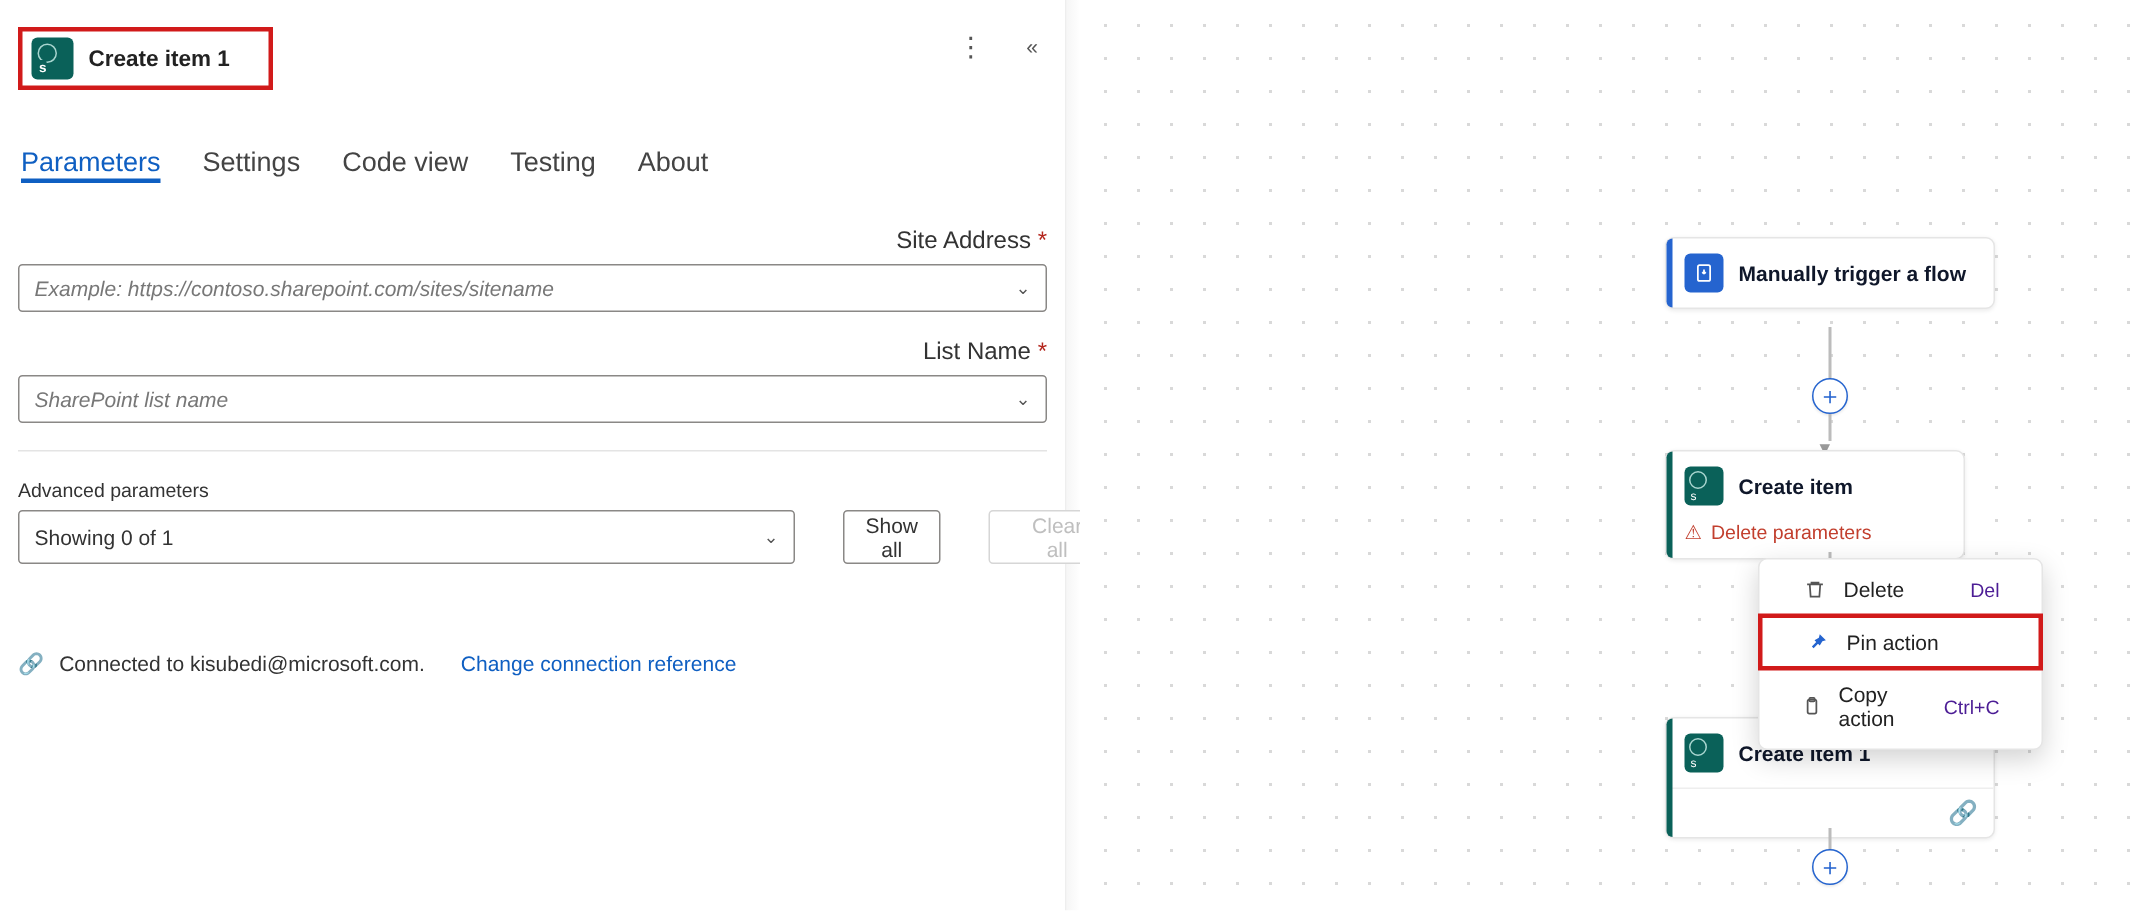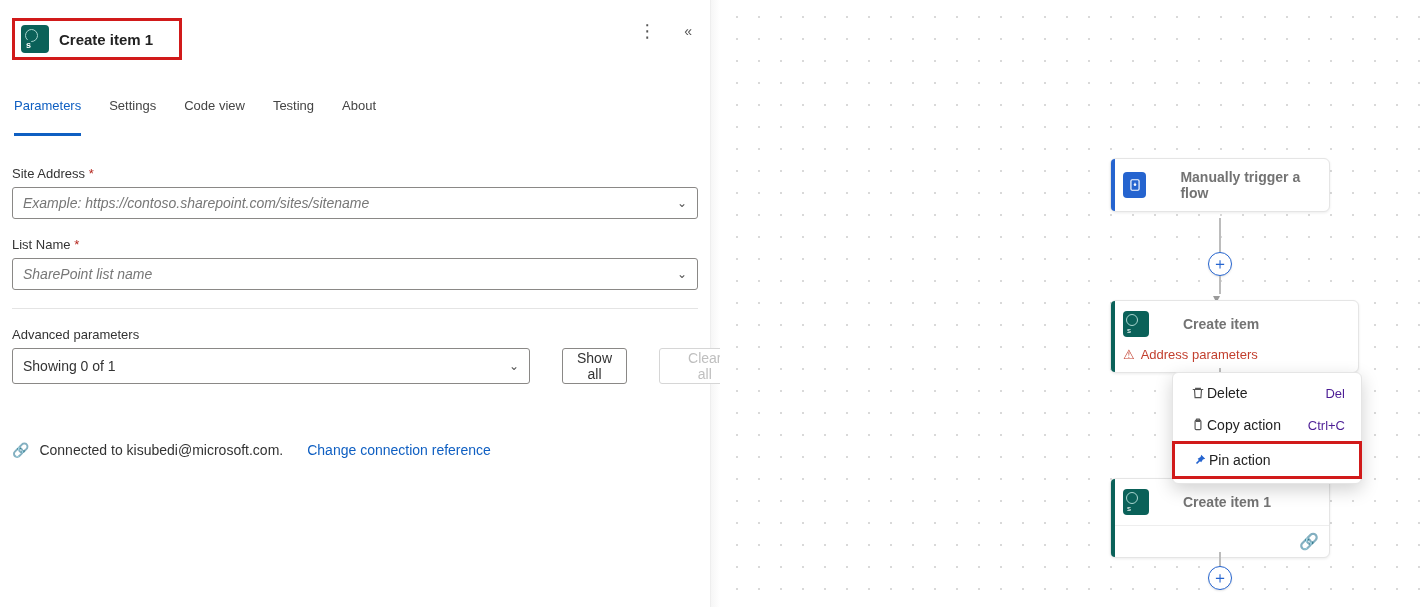--- a/index.html
+++ b/index.html
@@ -5,24 +5,24 @@
   * { box-sizing: border-box; margin: 0; padding: 0; font-family: "Segoe UI", -apple-system, sans-serif; }
   body { display: flex; width: 1423px; height: 607px; background: #fff; overflow: hidden; }
   .panel-left { width: 710px; height: 100%; position: relative; padding: 18px 12px 0 12px; }
   .header-row { display: flex; align-items: center; gap: 10px; border: 3px solid #d11a1a; padding: 4px 6px; width: 170px; }
   .sp-icon { width: 28px; height: 28px; background: #0a6159; border-radius: 4px; display:flex; align-items:center; justify-content:center; color:#fff; font-size:10px; font-weight:600; position:relative; }
   .sp-icon::before { content:""; position:absolute; left:4px; top:4px; width:11px; height:11px; border:1.5px solid #a8d5cf; border-radius:50%; }
   .sp-icon::after { content:"s"; position:absolute; left:5px; bottom:3px; font-size:9px; color:#fff; background:#0a6159; }
   .title-text { font-weight:600; font-size:15px; color:#222; }
   .header-controls { position:absolute; right:18px; top:20px; display:flex; gap:28px; align-items:center; color:#555; }
   .tabs { display:flex; gap:28px; margin-top:38px; padding-left:2px; }
-  .tab { font-size:13px; color:#444; padding-bottom:20px; cursor:pointer; }
+  .tab { font-size:18px; color:#444; padding-bottom:0; cursor:pointer; }
   .tab.active { color:#0f5fc2; border-bottom:3px solid #0f5fc2; font-weight:400; }
   .form-area { margin-top:30px; }
-  .field-label { font-size:13px; color:#333; margin-bottom:6px; }
+  .field-label { font-size:16px; color:#333; margin-bottom:6px;text-align:right; }
   .req { color:#b4261d; }
   .combo { width:100%; height:32px; border:1px solid #8a8886; border-radius:3px; display:flex; align-items:center; justify-content:space-between; padding:0 10px; margin-bottom:18px; }
   .combo .ph { color:#777; font-style:italic; font-size:14px; }
   .chev { color:#555; font-size:12px; }
   .divider { border:none; border-top:1px solid #e4e4e4; margin:10px 0 18px 0; }
   .adv-label { font-size:13px; color:#333; margin-bottom:6px; }
   .adv-row { display:flex; gap:32px; align-items:center; }
   .adv-select { flex:0 0 518px; height:36px; border:1px solid #8a8886; border-radius:3px; display:flex; align-items:center; justify-content:space-between; padding:0 10px; font-size:14px; color:#333; }
   .btn { height:36px; border:1px solid #8a8886; border-radius:3px; background:#fff; padding:0 14px; font-size:14px; color:#333; cursor:pointer; }
   .btn.disabled { color:#bfbfbf; border-color:#d6d6d6;padding-left:28px; }
@@ -34,30 +34,30 @@
   .divider-vert { width:10px; height:100%; background:linear-gradient(to right,#f6f6f6,#fff); border-left:1px solid #eee; }
 
   .canvas { flex:1; background:#fff; position:relative; overflow:hidden;
     background-image: radial-gradient(#d9d9d9 1px, transparent 1px);
     background-size: 22px 22px;
     background-position: 6px 6px;
   }
   .node { position:absolute; background:#fff; border:1px solid #e5e5e5; border-radius:6px; box-shadow:0 1px 3px rgba(0,0,0,.08); }
   .node .bar { position:absolute; left:0; top:0; bottom:0; width:4px; border-radius:4px 0 0 4px; }
   .node .inner { display:flex; align-items:center; gap:10px; padding:10px 12px; }
-  .node .lbl { font-size:14px; font-weight:600; color:#737373;margin-left:24px; }
+  .node .lbl { font-size:14px; font-weight:600; color:#0f172a; }
   .trigger-icon { width:26px; height:26px; background:#2564cf; border-radius:4px; display:flex; align-items:center; justify-content:center; color:#fff; font-size:14px; }
   .sp-node-icon { width:26px; height:26px; background:#0a6159; border-radius:4px; display:flex; align-items:center; justify-content:center; color:#fff; font-size:10px; position:relative; }
   .sp-node-icon::before { content:""; position:absolute; left:3px; top:3px; width:10px; height:10px; border:1.3px solid #a8d5cf; border-radius:50%; }
   .sp-node-icon::after { content:"s"; position:absolute; left:4px; bottom:2px; font-size:8px; color:#fff; }
   .err-row { display:flex; align-items:center; gap:6px; padding:0 12px 10px 12px; color:#c23f2e; font-size:13px; }
   .plus-circle { position:absolute; width:24px; height:24px; border-radius:50%; border:1px solid #2564cf; background:#fff; color:#2564cf; display:flex; align-items:center; justify-content:center; font-size:16px; box-shadow:0 1px 2px rgba(0,0,0,.1); cursor:pointer; }
 
   .ctx-menu { position:absolute; background:#fff; border:1px solid #e5e5e5; border-radius:6px; box-shadow:0 6px 18px rgba(0,0,0,.18); padding:4px 0; width:190px; }
-  .ctx-item { display:flex; align-items:center; padding:8px 16px; font-size:14px; color:#222; cursor:pointer; }
+  .ctx-item { display:flex; align-items:center; gap:10px; padding:8px 28px; font-size:14px; color:#222; cursor:pointer; }
   .ctx-item .kb { margin-left:auto; color:#4c1d95; font-size:13px; }
   .ctx-item.hl { border:3px solid #d11a1a; margin:0 -1px; }
   .ctx-icon { width:18px; display:flex; align-items:center; justify-content:center; color:#444; }
 
   .node-foot { border-top:1px solid #eee; padding:6px 10px; display:flex; justify-content:flex-end; color:#666; }
 </style>
 </head>
 <body>
 
 <div class="panel-left">
@@ -131,29 +131,29 @@
       </div>
       <div class="lbl">Manually trigger a flow</div>
     </div>
   </div>
 
   <div style="position:absolute; left:499px; top:218px; width:2px; height:34px; background:#bcbcbc;"></div>
   <div class="plus-circle" style="left:488px; top:252px;">＋</div>
   <div style="position:absolute; left:499px; top:276px; width:2px; height:18px; background:#bcbcbc;"></div>
   <div style="position:absolute; left:493px; top:290px; color:#9a9a9a; font-size:14px;">▾</div>
 
-  <div class="node" style="left:390px; top:300px; width:249px;">
+  <div class="node" style="left:390px; top:300px; width:200px;">
     <div class="bar" style="background:#0a6159;"></div>
     <div class="inner">
       <div class="sp-node-icon"></div>
       <div class="lbl">Create item</div>
     </div>
     <div class="err-row">
       <span>⚠</span>
-      <span>Address parameters</span>
+      <span>Delete parameters</span>
     </div>
   </div>
 
   <div style="position:absolute; left:499px; top:368px; width:2px; height:100px; background:#bcbcbc;"></div>
 
   <div class="node" style="left:390px; top:478px; width:220px;">
     <div class="bar" style="background:#0a6159;"></div>
     <div class="inner">
       <div class="sp-node-icon"></div>
       <div class="lbl">Create item 1</div>
@@ -169,33 +169,33 @@
   <div class="ctx-menu" style="left:452px; top:372px;">
     <div class="ctx-item">
       <span class="ctx-icon">
         <svg width="14" height="14" viewBox="0 0 24 24" fill="none" stroke="#555" stroke-width="2">
             <path d="M3 6h18M8 6V4h8v2M6 6l1 14h10l1-14"></path>
           </svg>
       </span>
       <span>Delete</span>
       <span class="kb">Del</span>
     </div>
+    <div class="ctx-item hl">
+      <span class="ctx-icon" style="color:#2564cf;">
+        <svg width="14" height="14" viewBox="0 0 24 24" fill="#2564cf">
+            <path d="M14 3l7 7-4 1-3 5-2-2-5 5-2-2 5-5-2-2 5-3 1-4z"></path>
+          </svg>
+      </span>
+      <span>Pin action</span>
+    </div>
     <div class="ctx-item">
       <span class="ctx-icon">
         <svg width="14" height="14" viewBox="0 0 24 24" fill="none" stroke="#555" stroke-width="2">
             <rect x="7" y="4" width="10" height="16" rx="2"></rect>
             <rect x="9" y="2" width="6" height="4" rx="1"></rect>
           </svg>
       </span>
       <span>Copy action</span>
       <span class="kb">Ctrl+C</span>
     </div>
-    <div class="ctx-item hl">
-      <span class="ctx-icon" style="color:#2564cf;">
-        <svg width="14" height="14" viewBox="0 0 24 24" fill="#2564cf">
-            <path d="M14 3l7 7-4 1-3 5-2-2-5 5-2-2 5-5-2-2 5-3 1-4z"></path>
-          </svg>
-      </span>
-      <span>Pin action</span>
-    </div>
   </div>
 
 </div>
 
 </body></html>

